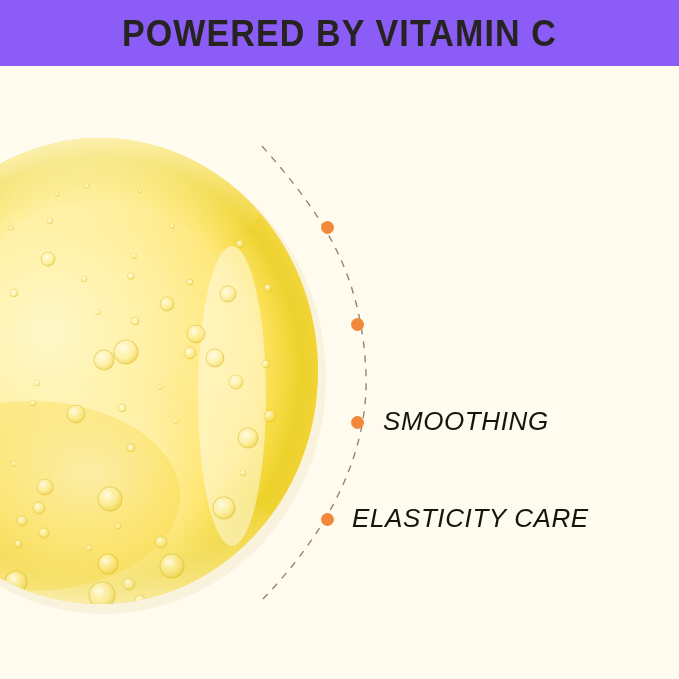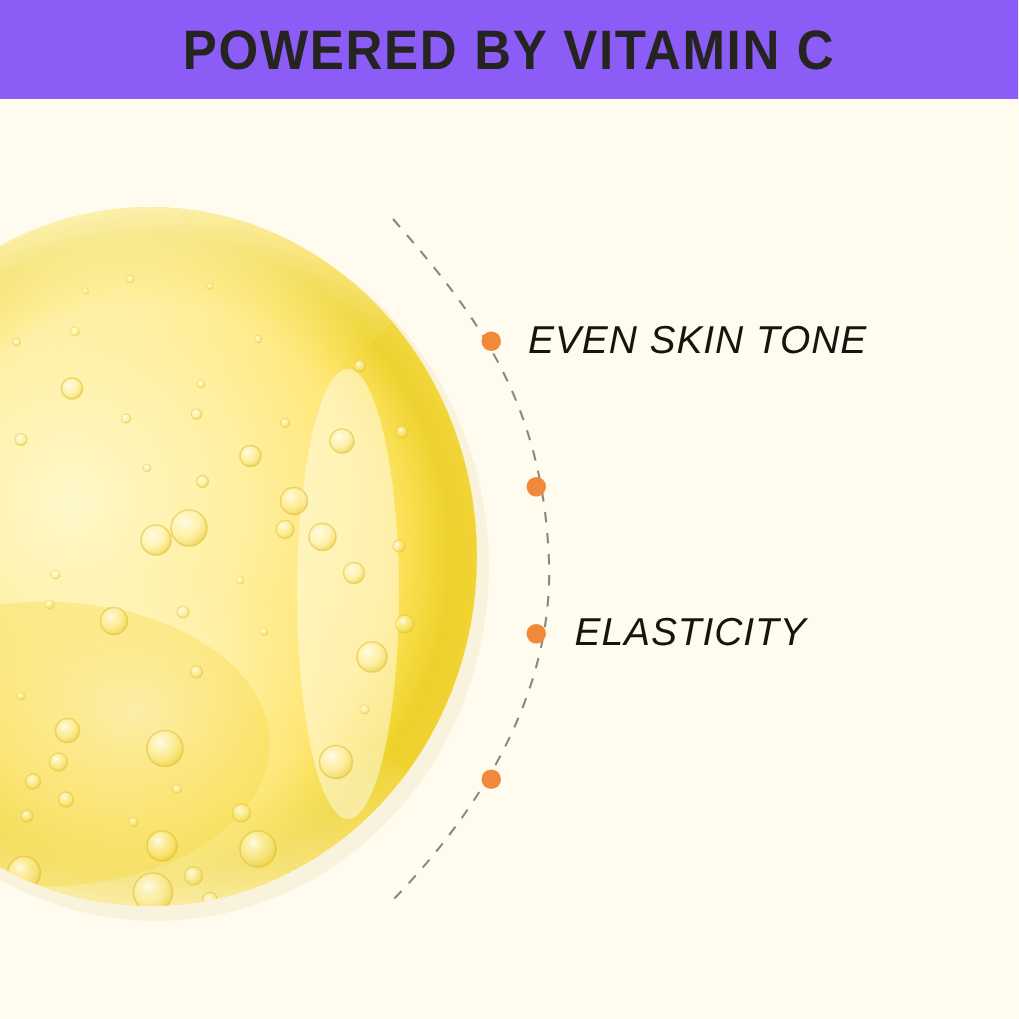--- a/index.html
+++ b/index.html
@@ -229,28 +229,28 @@
     </svg>
   </div>
 
   <svg class="arc-layer" width="679" height="679" viewBox="0 0 679 679">
     <path d="M 262 146 C 318 210 362 268 366 374 C 369 462 320 540 262 600" fill="none" stroke="#8C8878" stroke-width="1.4" stroke-dasharray="7 7" stroke-linecap="butt"></path>
   </svg>
 
   <div class="feature-list">
 
     <div class="feature-dot" style="left: 320.5px; top: 220.5px; background: rgb(242, 137, 58);"></div>
-    <div class="feature-item" style="left:352px; top:213px;">
-      <span class="feature-label">EVEN SKIN TONE</span>
-    </div>
 
     <div class="feature-dot" style="left: 350.5px; top: 317.5px; background: rgb(242, 137, 58);"></div>
 
     <div class="feature-dot" style="left: 350.5px; top: 415.5px; background: rgb(242, 137, 58);"></div>
     <div class="feature-item" style="left:383px; top:408px;">
-      <span class="feature-label">ELASTICITY</span>
+      <span class="feature-label">SMOOTHING</span>
     </div>
 
     <div class="feature-dot" style="left: 320.5px; top: 512.5px; background: rgb(242, 137, 58);"></div>
+    <div class="feature-item" style="left:352px; top:505px;">
+      <span class="feature-label">ELASTICITY CARE</span>
+    </div>
 
   </div>
 
 </div>
 
 </body></html>

